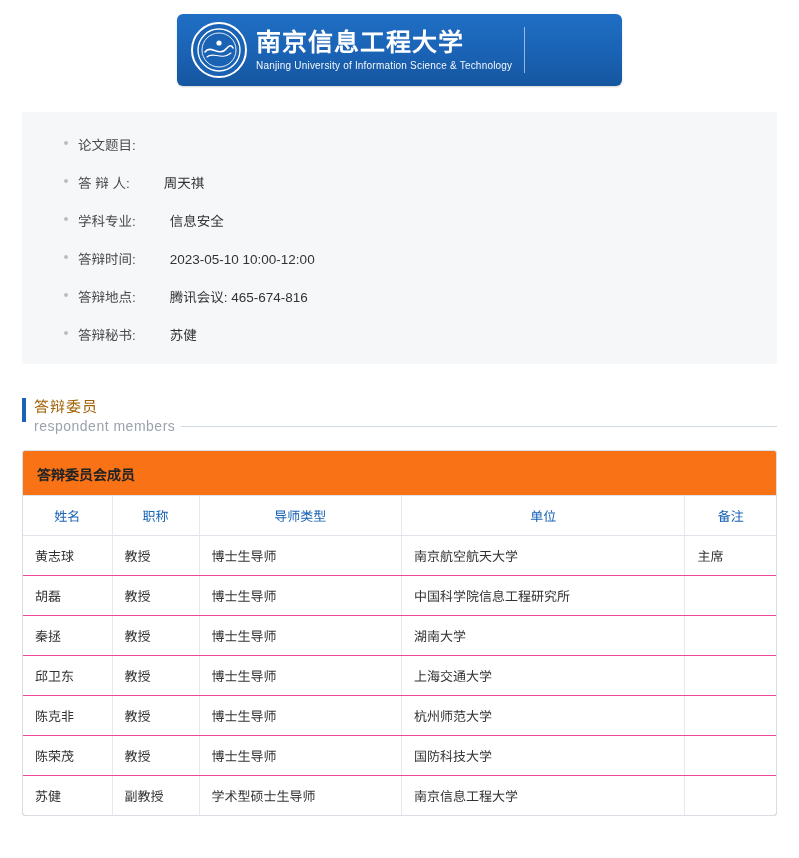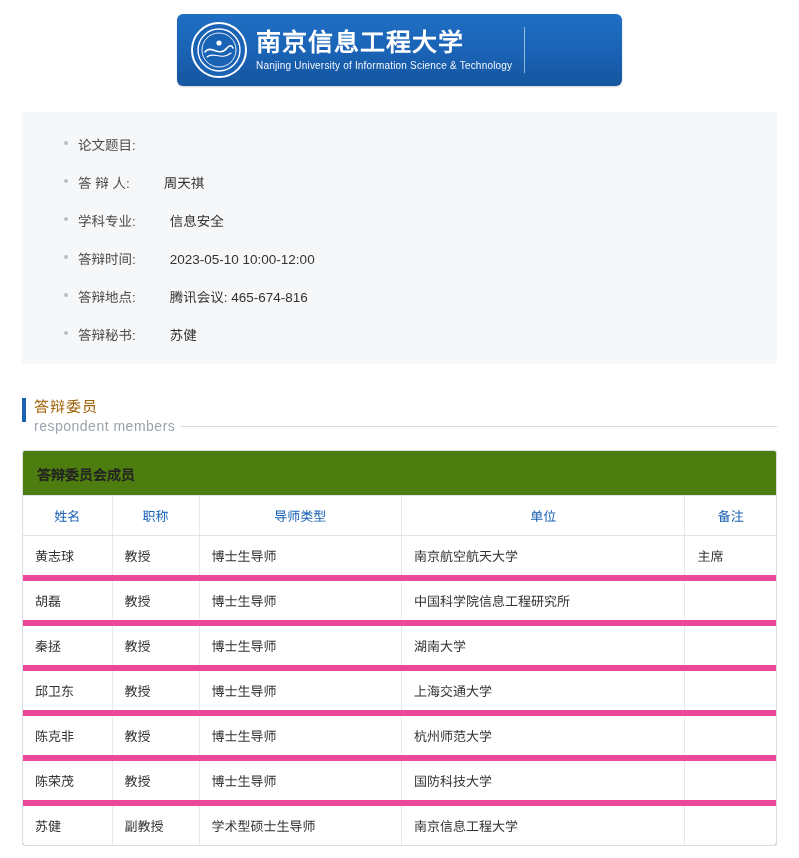--- a/index.html
+++ b/index.html
@@ -186,21 +186,21 @@
     bottom: 7px;
     height: 1px;
     background: #cfd9e4;
   }
 
   
   .table-card {
     margin: 16px 22px 0 22px;
     border: 1px solid #d9dee4;
     border-radius: 3px;
-    background: #4d7c0f;
+    background: #f97316;
     overflow: hidden;
   }
   .table-card-title {
     font-size: 14px;
     font-weight: 700;
     color: #222222;
     padding: 13px 14px 11px 14px;
   }
   table.members {
     width: 100%;
@@ -213,21 +213,21 @@
     font-weight: 400;
     color: #1a62b4;
     padding: 10px 12px;
     border-top: 1px solid #dfe4ea;
     border-bottom: 1px solid #dfe4ea;
     background: #ffffff;
   }
   table.members td {
     padding: 10px 12px;
     color: #333333;
-    border-bottom: 6px solid #ec4899;
+    border-bottom: 1px solid #ec4899;
     border-right: 1px solid #e6eaef;
     background: #ffffff;
     white-space: nowrap;
     overflow: hidden;
     text-overflow: ellipsis;
   }
   table.members th {
     border-right: 1px solid #e6eaef;
   }
   table.members th:last-child,

